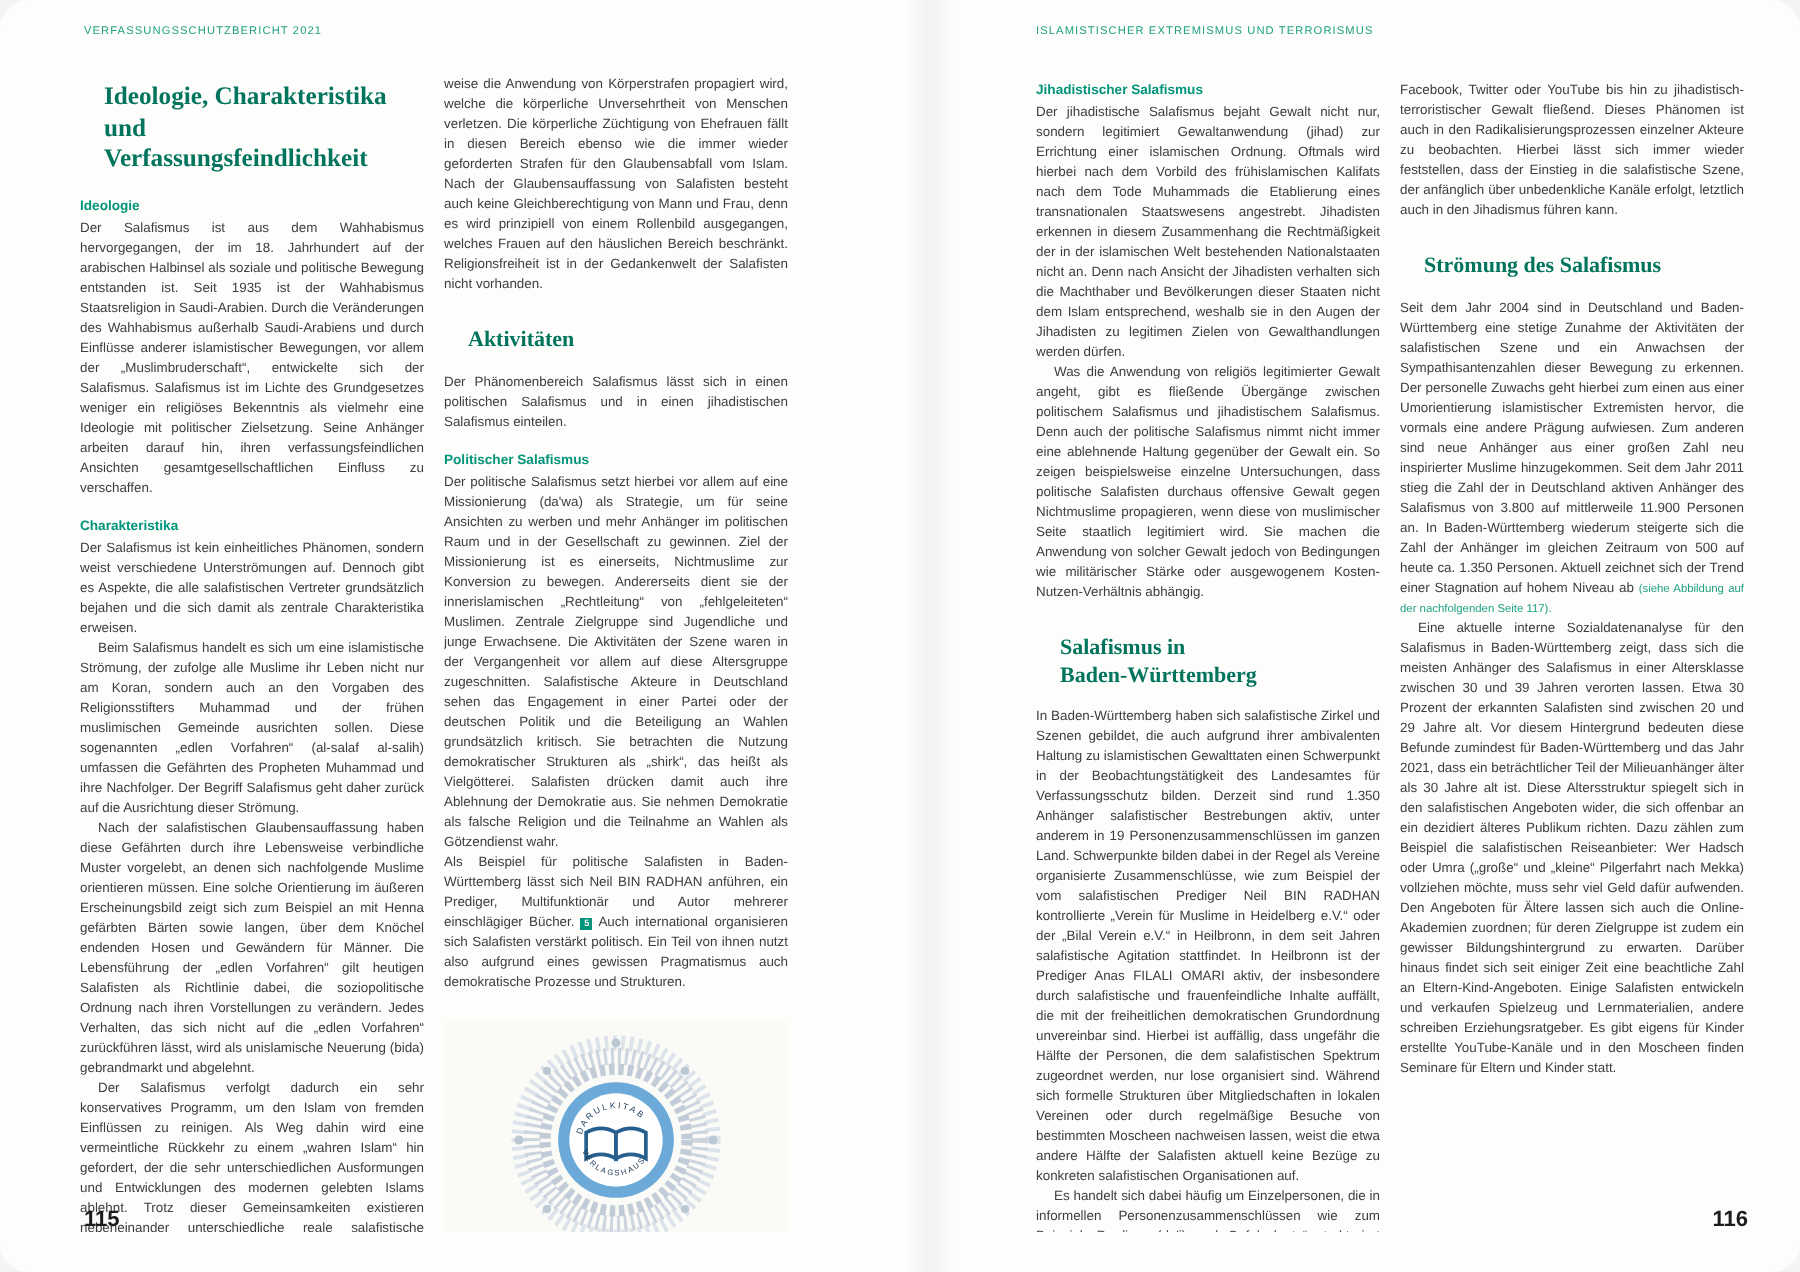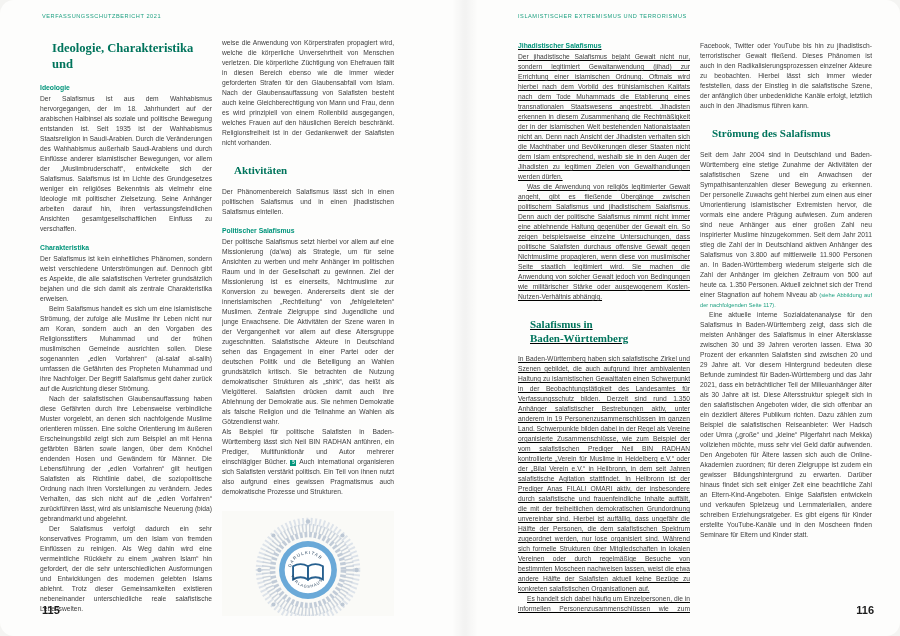--- a/index.html
+++ b/index.html
@@ -13,21 +13,21 @@
   }
   .running-head{
     position:absolute;top:13px;font-size:5.6px;letter-spacing:0.55px;
     color:#1fa182;white-space:nowrap;
   }
   .rh-left{left:42px;}
   .rh-right{left:518px;}
   .col{position:absolute;top:38px;width:172px;height:578px;overflow:hidden;}
   #col1{left:40px;}
   #col2{left:222px;}
-  #col3{left:518px;text-decoration:underline;}
+  #col3{left:518px;}
   #col4{left:700px;}
   .display-title{
     font-family:"Liberation Serif",serif;font-weight:bold;
     font-size:12.6px;line-height:15.5px;color:#00745c;
     margin:3px 0 11px 12px;
   }
   .display-title .tline{display:block;}
   .section-title{
     font-family:"Liberation Serif",serif;font-weight:bold;
     font-size:11px;line-height:13.5px;color:#00745c;
@@ -66,20 +66,21 @@
 
 <div class="spread">
   <div class="page-divider"></div>
 
   <div class="running-head rh-left">VERFASSUNGSSCHUTZBERICHT 2021</div>
   <div class="running-head rh-right">ISLAMISTISCHER EXTREMISMUS UND TERRORISMUS</div>
 
   <div class="col" id="col1">
     <h1 class="display-title">
       <span class="tline">Ideologie, Charakteristika und</span>
+      <span class="tline">Verfassungsfeindlichkeit</span>
     </h1>
     <h3 class="subhead">Ideologie</h3>
     <p class="body">Der Salafismus ist aus dem Wahhabismus hervorgegangen, der im 18. Jahrhundert auf der arabischen Halbinsel als soziale und politische Bewegung entstanden ist. Seit 1935 ist der Wahhabismus Staatsreligion in Saudi-Arabien. Durch die Veränderungen des Wahhabismus außerhalb Saudi-Arabiens und durch Einflüsse anderer islamistischer Bewegungen, vor allem der „Muslimbruderschaft“, entwickelte sich der Salafismus. Salafismus ist im Lichte des Grundgesetzes weniger ein religiöses Bekenntnis als vielmehr eine Ideologie mit politischer Zielsetzung. Seine Anhänger arbeiten darauf hin, ihren verfassungsfeindlichen Ansichten gesamtgesellschaftlichen Einfluss zu verschaffen.</p>
     <h3 class="subhead">Charakteristika</h3>
     <p class="body">Der Salafismus ist kein einheitliches Phänomen, sondern weist verschiedene Unterströmungen auf. Dennoch gibt es Aspekte, die alle salafistischen Vertreter grundsätzlich bejahen und die sich damit als zentrale Charakteristika erweisen.</p>
     <p class="body indent">Beim Salafismus handelt es sich um eine islamistische Strömung, der zufolge alle Muslime ihr Leben nicht nur am Koran, sondern auch an den Vorgaben des Religionsstifters Muhammad und der frühen muslimischen Gemeinde ausrichten sollen. Diese sogenannten „edlen Vorfahren“ (al-salaf al-salih) umfassen die Gefährten des Propheten Muhammad und ihre Nachfolger. Der Begriff Salafismus geht daher zurück auf die Ausrichtung dieser Strömung.</p>
     <p class="body indent">Nach der salafistischen Glaubensauffassung haben diese Gefährten durch ihre Lebensweise verbindliche Muster vorgelebt, an denen sich nachfolgende Muslime orientieren müssen. Eine solche Orientierung im äußeren Erscheinungsbild zeigt sich zum Beispiel an mit Henna gefärbten Bärten sowie langen, über dem Knöchel endenden Hosen und Gewändern für Männer. Die Lebensführung der „edlen Vorfahren“ gilt heutigen Salafisten als Richtlinie dabei, die soziopolitische Ordnung nach ihren Vorstellungen zu verändern. Jedes Verhalten, das sich nicht auf die „edlen Vorfahren“ zurückführen lässt, wird als unislamische Neuerung (bida) gebrandmarkt und abgelehnt.</p>
     <p class="body indent">Der Salafismus verfolgt dadurch ein sehr konservatives Programm, um den Islam von fremden Einflüssen zu reinigen. Als Weg dahin wird eine vermeintliche Rückkehr zu einem „wahren Islam“ hin gefordert, der die sehr unterschiedlichen Ausformungen und Entwicklungen des modernen gelebten Islams ablehnt. Trotz dieser Gemeinsamkeiten existieren nebeneinander unterschiedliche reale salafistische Lebenswelten.</p>
 
   </div>

